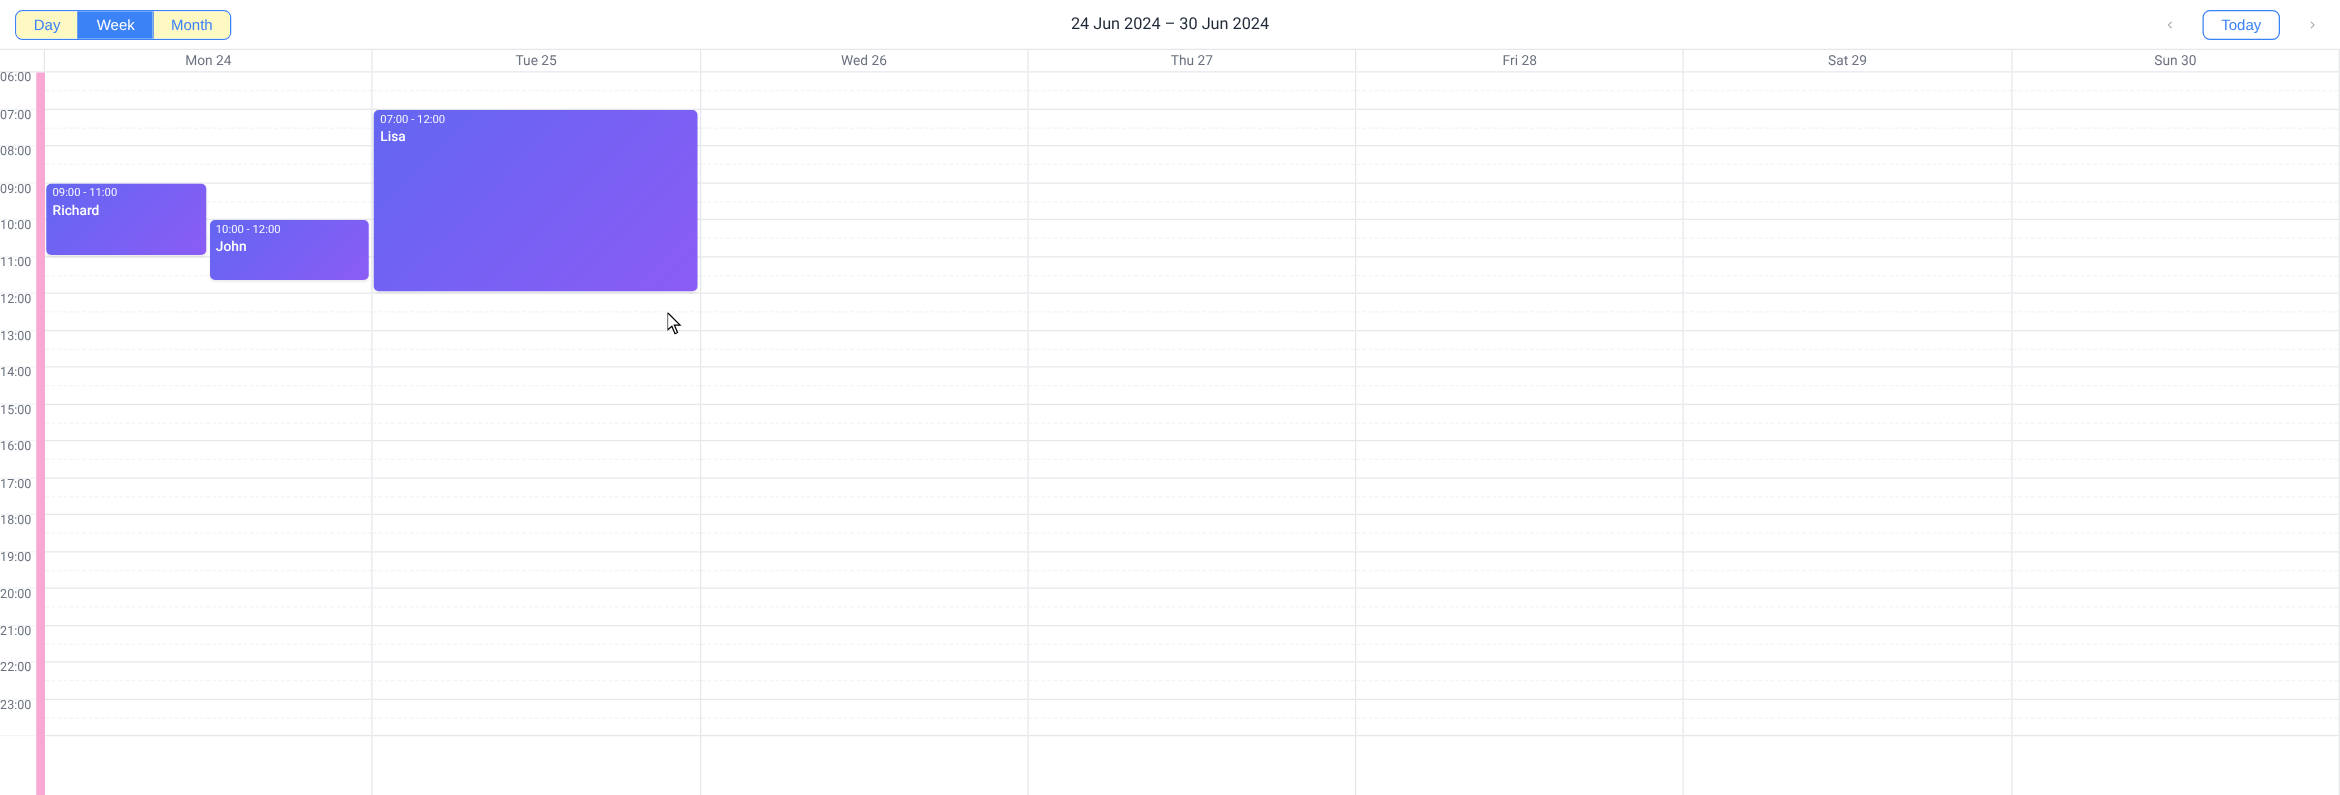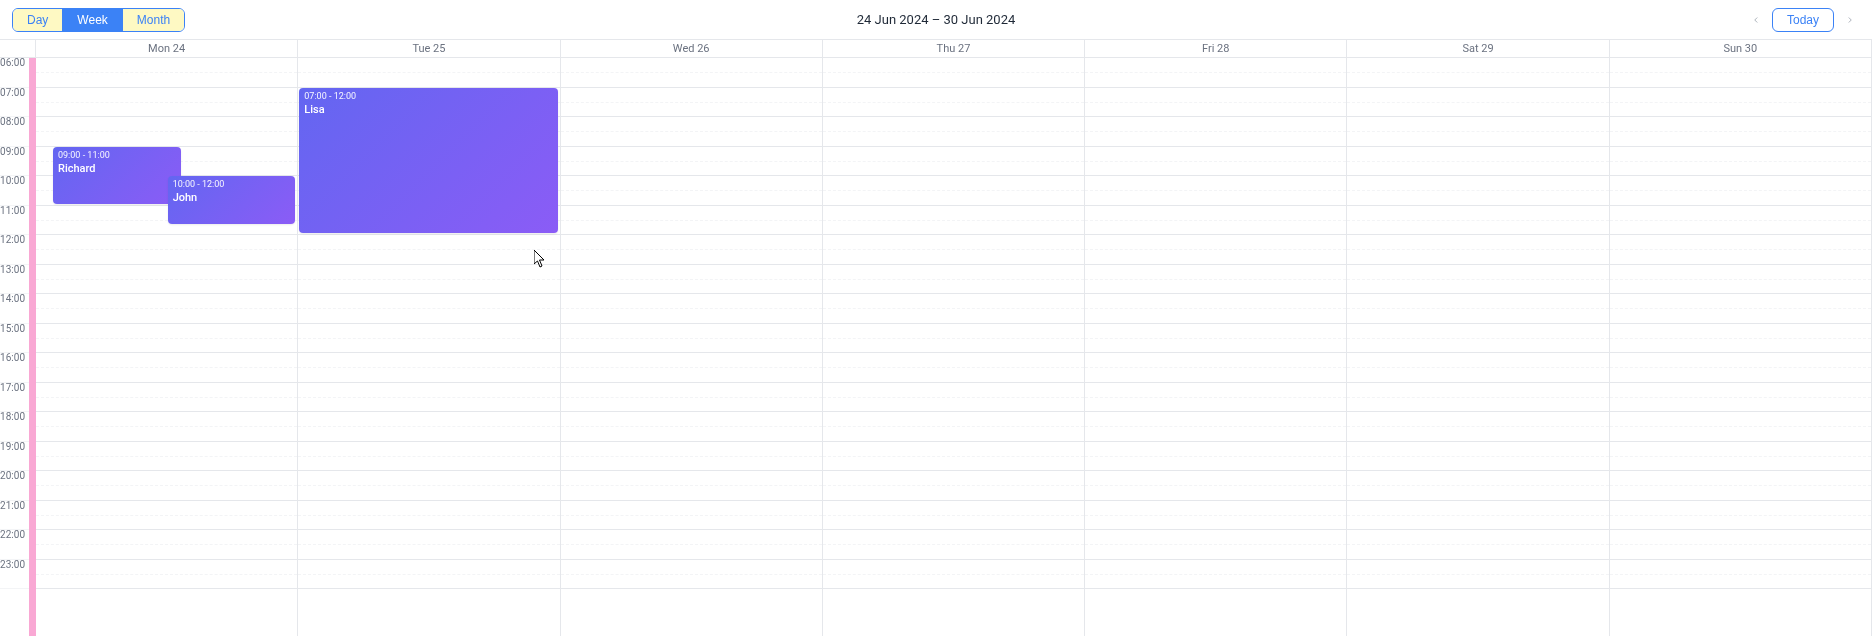--- a/index.html
+++ b/index.html
@@ -49,21 +49,21 @@
       font-size: 13px;
       font-weight: 400;
       color: #1f2937;
       position: absolute;
       left: 50%;
       transform: translateX(-50%);
     }
     .right-controls {
       display: inline-flex;
       align-items: center;
-      gap: 6px;
+      gap: 16px;
     }
     .nav-arrow {
       width: 20px;
       height: 20px;
       display: flex;
       align-items: center;
       justify-content: center;
       color: #9ca3af;
       cursor: pointer;
       font-size: 14px;
@@ -231,21 +231,21 @@
         <div class="hour-row"></div>
         <div class="hour-row"></div>
         <div class="hour-row"></div>
         <div class="hour-row"></div>
         <div class="hour-row"></div>
         <div class="hour-row"></div>
         <div class="hour-row"></div>
         <div class="hour-row"></div>
         <div class="hour-row"></div>
         <div class="hour-row"></div>
-        <div class="event" style="top: 88.5px; height: 57px; left: calc(0% + 1px); width: calc(50% - 3px); margin-left: 16px;">
+        <div class="event" style="top: 88.5px; height: 57px; left: calc(0% + 1px); width: calc(50% - 3px);">
           <div class="time">09:00 - 11:00</div>
           <div class="title-e">Richard</div>
         </div>
         <div class="event" style="top: 118px; height: 48px; left: calc(50% + 1px); width: calc(50% - 3px);">
           <div class="time">10:00 - 12:00</div>
           <div class="title-e">John</div>
         </div>
       </div>
     <div class="day-column" id="col-1">
         <div class="hour-row"></div>

